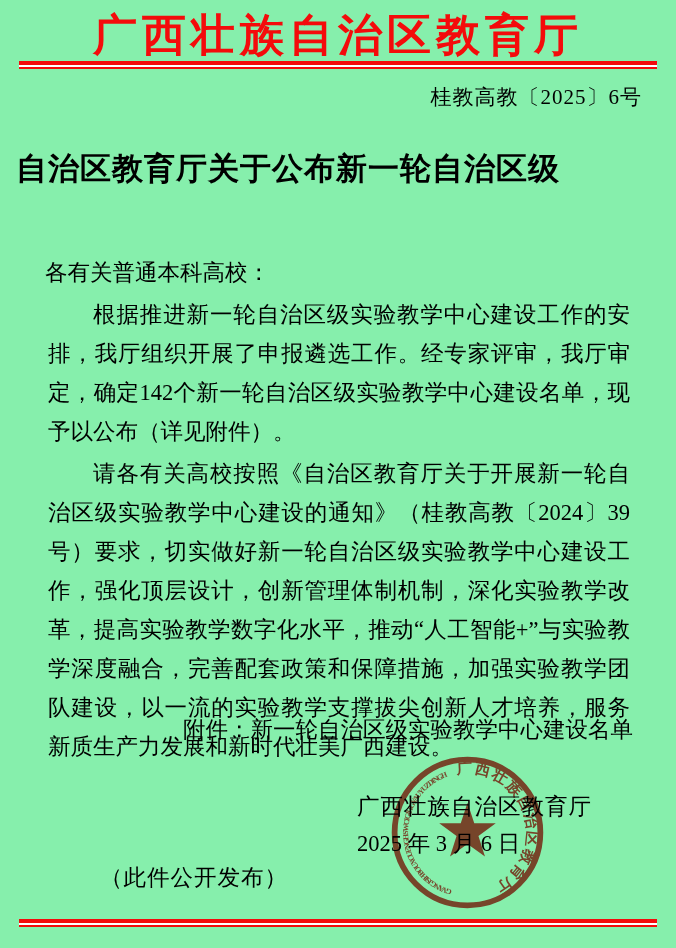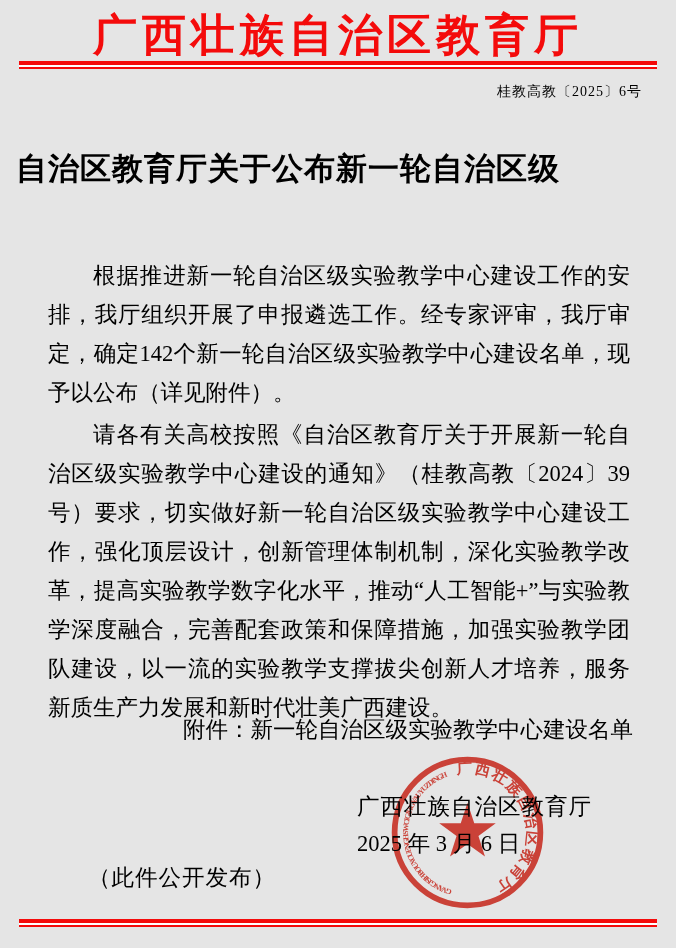--- a/index.html
+++ b/index.html
@@ -1,19 +1,19 @@
 <!DOCTYPE html>
 <html><head>
 <meta charset="utf-8">
 <style>
   html,body{margin:0;padding:0;background:#ffffff;}
   .page{
     position:relative;
     width:676px;height:948px;
-    background:#e5e5e5;
+    background:#86efac;
     overflow:hidden;
     font-family:"Liberation Serif","DejaVu Serif",serif;
     color:#000;
   }
   .header-agency{
     position:absolute;top:6px;left:0;width:676px;
     text-align:center;
     font-size:44px;font-weight:bold;
     color:#f40b0b;
     letter-spacing:5px;
@@ -23,21 +23,21 @@
     position:absolute;left:19px;width:638px;
     height:2px;
     border-top:4px solid #f40b0b;
     border-bottom:2px solid #f40b0b;
     background:#ffffff;
   }
   .rule-top{top:61px;}
   .rule-bottom{top:919px;}
   .doc-number{
     position:absolute;top:83px;right:34px;
-    font-size:14px;
+    font-size:21px;
     letter-spacing:1px;
     white-space:nowrap;
   }
   .notice-title{
     position:absolute;top:147px;left:16px;width:676px;
     text-align:left;
     font-size:31px;font-weight:bold;
     line-height:43px;
     letter-spacing:1px;
   }
@@ -60,21 +60,21 @@
     position:absolute;top:791px;left:357px;width:220px;
     font-size:22.5px;text-align:center;
     letter-spacing:1px;white-space:nowrap;
   }
   .signature-date{
     position:absolute;top:828px;left:357px;width:220px;
     font-size:22.5px;
     white-space:nowrap;
   }
   .public-release-note{
-    position:absolute;top:862px;left:88px;
+    position:absolute;top:862px;left:100px;
     font-size:22.5px;letter-spacing:1px;
     white-space:nowrap;
   }
   .seal{
     position:absolute;top:751px;left:386px;
     width:163px;height:163px;
     opacity:0.88;
     mix-blend-mode:multiply;
     pointer-events:none;
   }
@@ -92,20 +92,21 @@
 
   <div class="red-rule rule-top"></div>
 
   <div class="doc-number">桂教高教〔2025〕6号</div>
 
   <div class="notice-title">
     <div>自治区教育厅关于公布新一轮自治区级</div>
   </div>
 
   <div class="body-text">
+    <p class="salutation">各有关普通本科高校：</p>
     <p class="para">根据推进新一轮自治区级实验教学中心建设工作的安排，我厅组织开展了申报遴选工作。经专家评审，我厅审定，确定142个新一轮自治区级实验教学中心建设名单，现予以公布（详见附件）。</p>
     <p class="para">请各有关高校按照《自治区教育厅关于开展新一轮自治区级实验教学中心建设的通知》（桂教高教〔2024〕39号）要求，切实做好新一轮自治区级实验教学中心建设工作，强化顶层设计，创新管理体制机制，深化实验教学改革，提高实验教学数字化水平，推动“人工智能+”与实验教学深度融合，完善配套政策和保障措施，加强实验教学团队建设，以一流的实验教学支撑拔尖创新人才培养，服务新质生产力发展和新时代壮美广西建设。</p>
   </div>
 
   <div class="attachment-line">附件：新一轮自治区级实验教学中心建设名单</div>
 
   <div class="signature-agency">广西壮族自治区教育厅</div>
 
   <div class="signature-date">2025 年 3 月 6 日</div>
 

